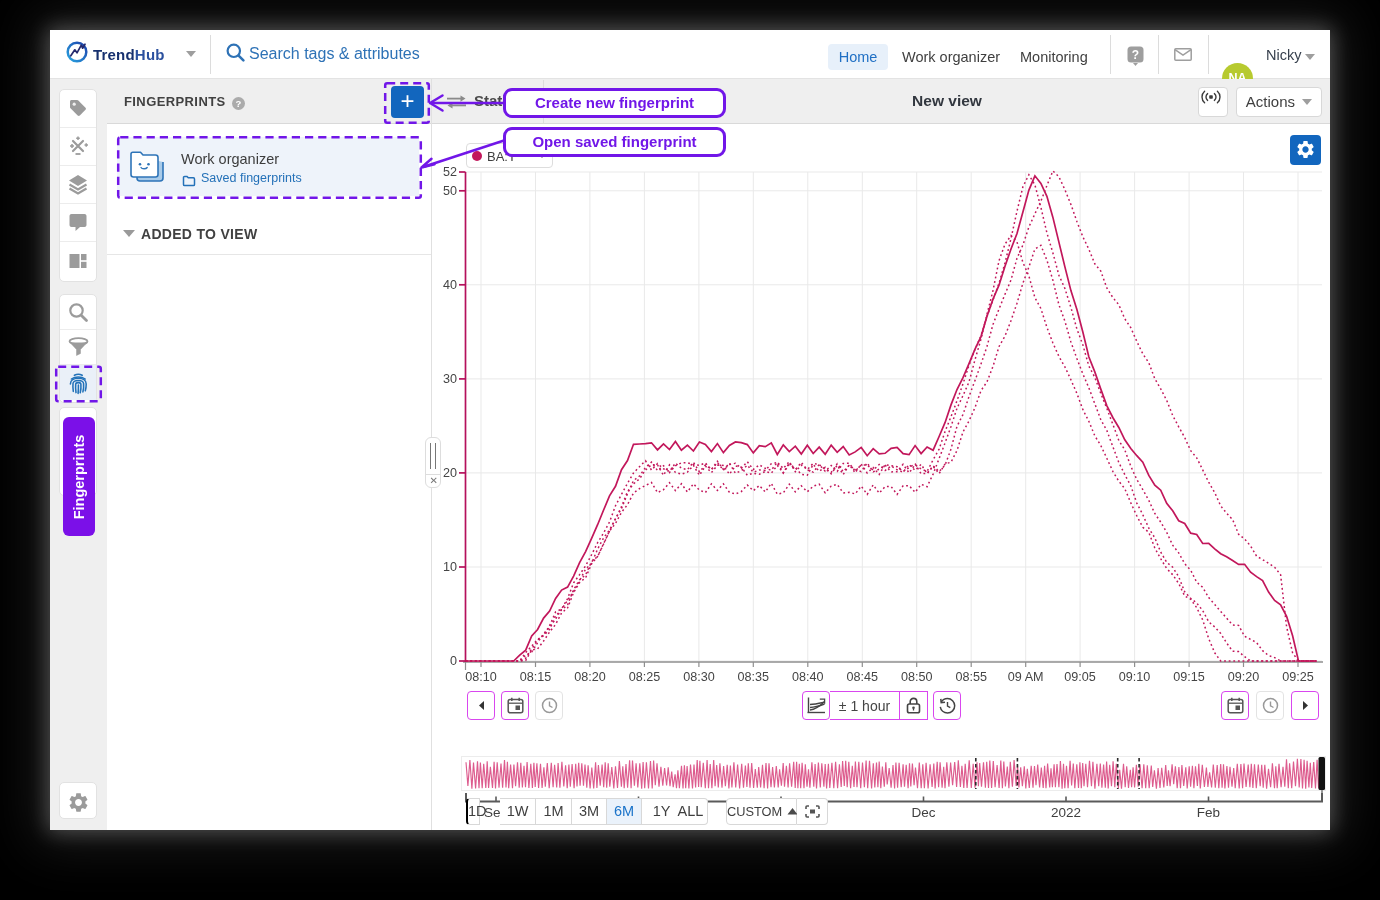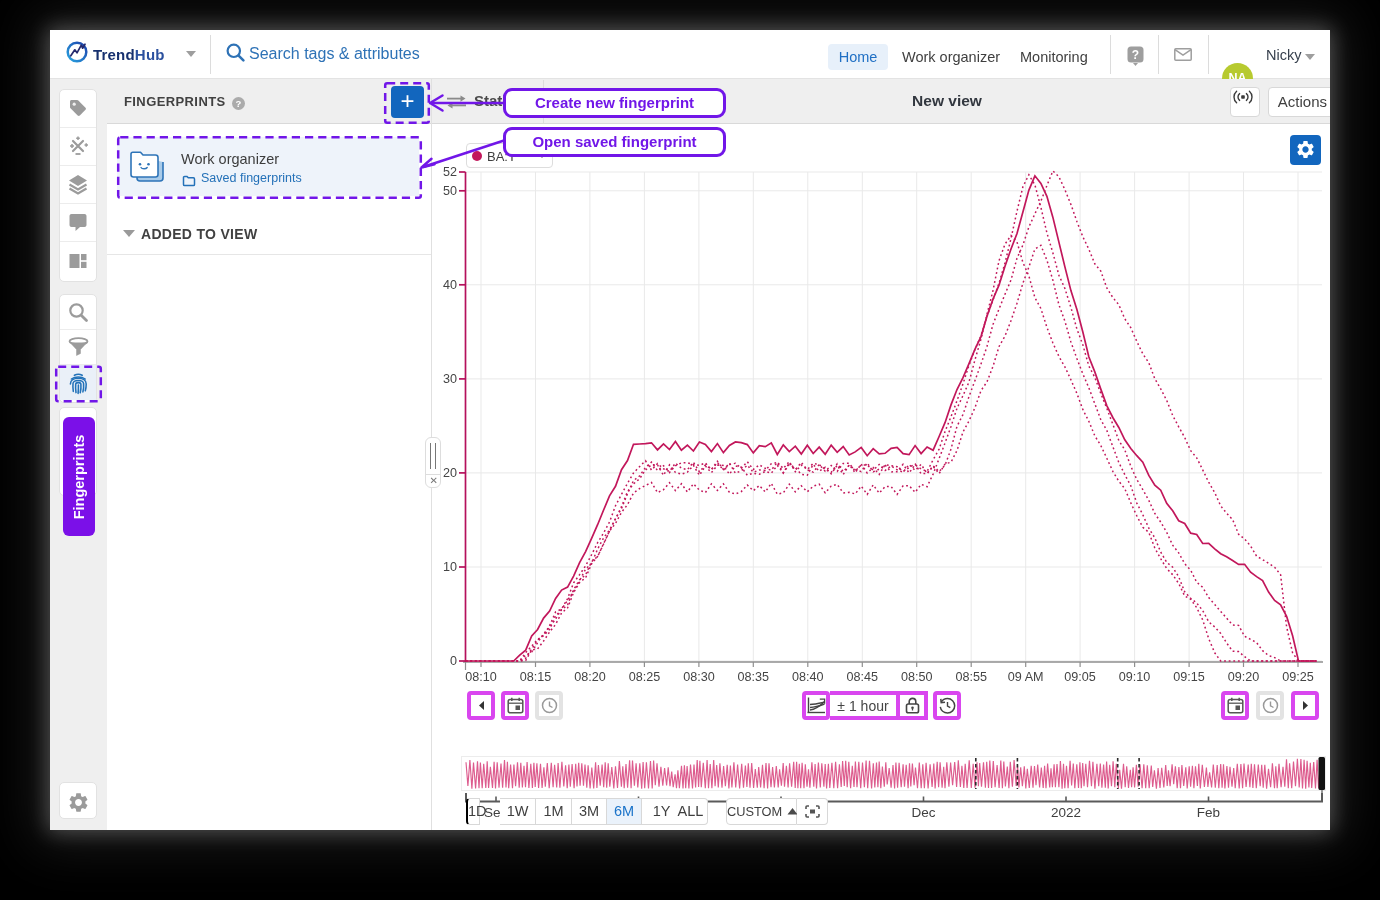--- a/index.html
+++ b/index.html
@@ -35,34 +35,34 @@
 #card .t2 { position:absolute; left:84px; top:34px; font-size:12.5px; color:#2471b8; }
 #atv { position:absolute; left:34px; top:147px; font-size:14px; font-weight:bold; color:#414141; letter-spacing:.3px; }
 #atv-caret { position:absolute; left:-18px; top:4px; width:0; height:0; border-left:6px solid transparent; border-right:6px solid transparent; border-top:7px solid #9a9a9a; }
 #panel-div { position:absolute; left:0; top:175px; width:324px; height:1px; background:#e6e6e6; }
 
 #main { position:absolute; left:382px; top:49px; width:898px; height:751px; background:#fff; }
 #main-head { position:absolute; left:0; top:0; width:898px; height:45px; background:#efefef; border-bottom:1px solid #d9d9d9; }
 #tab-div { position:absolute; left:111px; top:1px; width:1px; height:43px; background:#dcdcdc; }
 #tab-txt { position:absolute; left:42px; top:13px; font-size:15px; font-weight:bold; color:#4a4a4a; white-space:nowrap; }
 #new-view { position:absolute; left:455px; top:13px; width:120px; text-align:center; font-size:15.5px; font-weight:bold; color:#32373f; }
-.hbtn { position:absolute; top:8px; height:30px; background:#fff; border:1px solid #d8d8d8; border-radius:4px;margin-left:32px; }
+.hbtn { position:absolute; top:8px; height:30px; background:#fff; border:1px solid #d8d8d8; border-radius:4px; }
 #actions { left:804px; width:86px; font-size:15px; color:#3f3f3f; text-align:center; line-height:28px; }
 #gear-btn { position:absolute; left:858px; top:55.5px; width:31px; height:30.5px; background:#1266be; border-radius:4px; display:flex; align-items:center; justify-content:center; }
 #legend { position:absolute; left:34px; top:64px; width:87px; height:25px; background:#fff; border:1px solid #ddd; border-radius:4px; }
 #legend .dot { position:absolute; left:5px; top:7px; width:10px; height:10px; border-radius:50%; background:#c2175b; }
 #legend .lt { position:absolute; left:20px; top:5px; font-size:13px; color:#3f3f3f; }
 #legend .lc { position:absolute; right:6px; top:9px; width:0; height:0; border-left:4px solid transparent; border-right:4px solid transparent; border-top:5px solid #555; }
 #chart { position:absolute; left:0; top:45px; }
 #handle { position:absolute; left:-7.5px; top:358px; width:16px; height:51px; background:#fff; border:1px solid #ddd; border-radius:6px; }
 #handle .bars { position:absolute; left:4px; top:5px; width:6px; height:26px; border-left:1.5px solid #777; border-right:1.5px solid #777; }
 #handle .hdiv { position:absolute; left:0; top:36px; width:14px; height:1px; background:#ddd; }
 #handle .hx { position:absolute; left:4px; top:37px; font-size:10px; color:#777; }
 
-.bbtn { position:absolute; top:612px; height:29px; background:#fff; border:4px solid #d946ef; border-radius:4px; display:flex; align-items:center; justify-content:center; color:#454545; }
+.bbtn { position:absolute; top:612px; height:29px; background:#fff; border:1px solid #d946ef; border-radius:4px; display:flex; align-items:center; justify-content:center; color:#454545; }
 .bgroup { border-radius:0; border-left:none; }
 #strip { position:absolute; left:29px; top:649px;margin-top:28px; }
 
 .zseg { position:absolute; top:719px; height:27px; background:#fff; border:1px solid #d8d8d8; border-left:none; font-size:14.5px; color:#3f3f3f; text-align:center; line-height:25px; white-space:nowrap; }
 .callout { position:absolute; width:223px; height:30px; background:#fff; border:3px solid #7116e8; border-radius:9px; text-align:center; line-height:24px; font-size:15px; font-weight:bold; color:#7116e8; }
 #ovl { position:absolute; left:0; top:0; width:1280px; height:800px; pointer-events:none; }
 </style>
 </head>
 <body>
 <div id="win">

